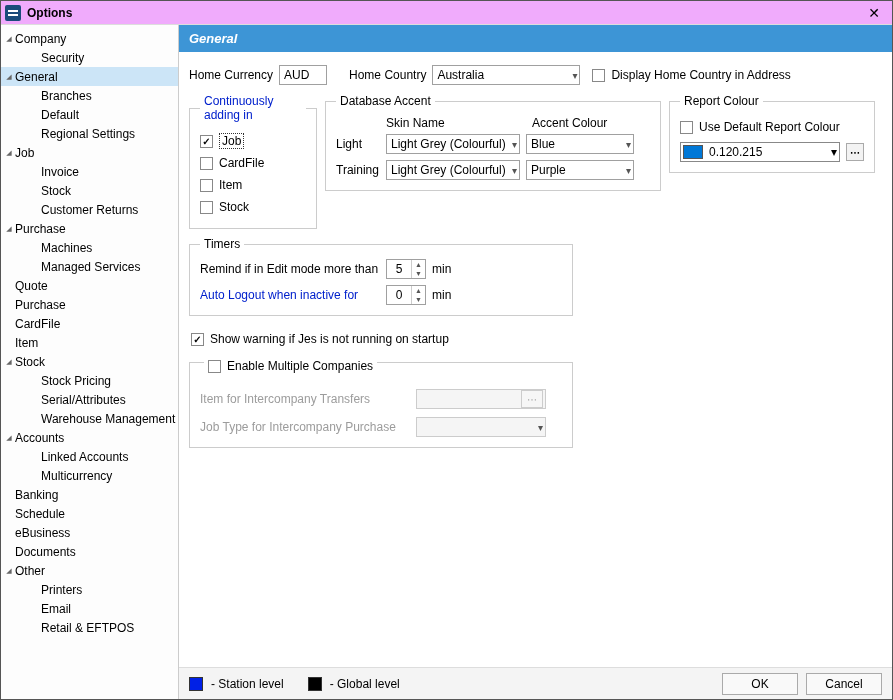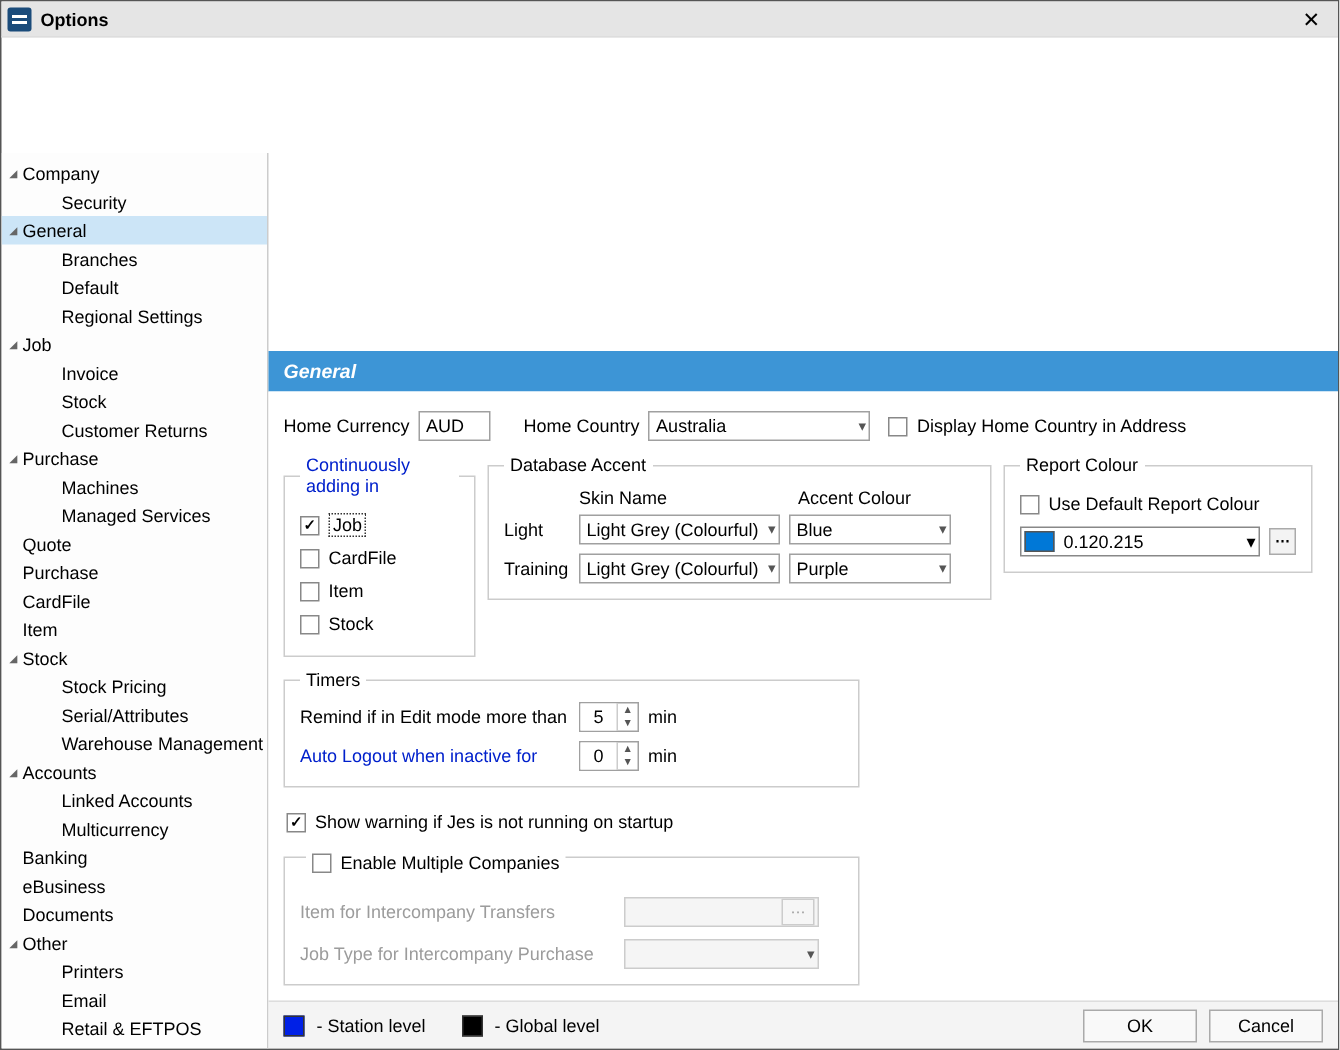--- a/index.html
+++ b/index.html
@@ -17,21 +17,21 @@
   height: 700px;
   border: 1px solid #555;
   display: flex;
   flex-direction: column;
 }
 .titlebar {
   height: 24px;
   display: flex;
   align-items: center;
   padding: 0 4px;
-  background: #e5e5e5;
+  background: #f0abfc;
   border-bottom: 1px solid #ddd;
 }
 .app-icon {
   width: 16px; height: 16px;
   background: #1a4b7a;
   border-radius: 2px;
   margin-right: 6px;
   position: relative;
 }
 .app-icon::after {
@@ -46,21 +46,20 @@
 .close-x {
   font-family: Arial, sans-serif;
   font-size: 14px;
   padding: 0 8px;
   cursor: pointer;
 }
 .body {
   flex: 1;
   display: flex;
   overflow: hidden;
-  align-items: flex-end;
 }
 .sidebar {
   width: 178px;
   border-right: 1px solid #ccc;
   overflow-y: auto;
   padding: 4px 0;
   background: #fdfdfd;
 }
 .tree-item {
   display: flex;
@@ -329,20 +328,24 @@
         <div class="tree-item indent-1">
           <span class="arrow spacer"></span>
           <span>Multicurrency</span>
         </div>
         <div class="tree-item indent-0">
           <span class="arrow spacer"></span>
           <span>Banking</span>
         </div>
         <div class="tree-item indent-0">
           <span class="arrow spacer"></span>
+          <span>Schedule</span>
+        </div>
+        <div class="tree-item indent-0">
+          <span class="arrow spacer"></span>
           <span>eBusiness</span>
         </div>
         <div class="tree-item indent-0">
           <span class="arrow spacer"></span>
           <span>Documents</span>
         </div>
         <div class="tree-item indent-0">
           <span class="arrow down"></span>
           <span>Other</span>
         </div>

